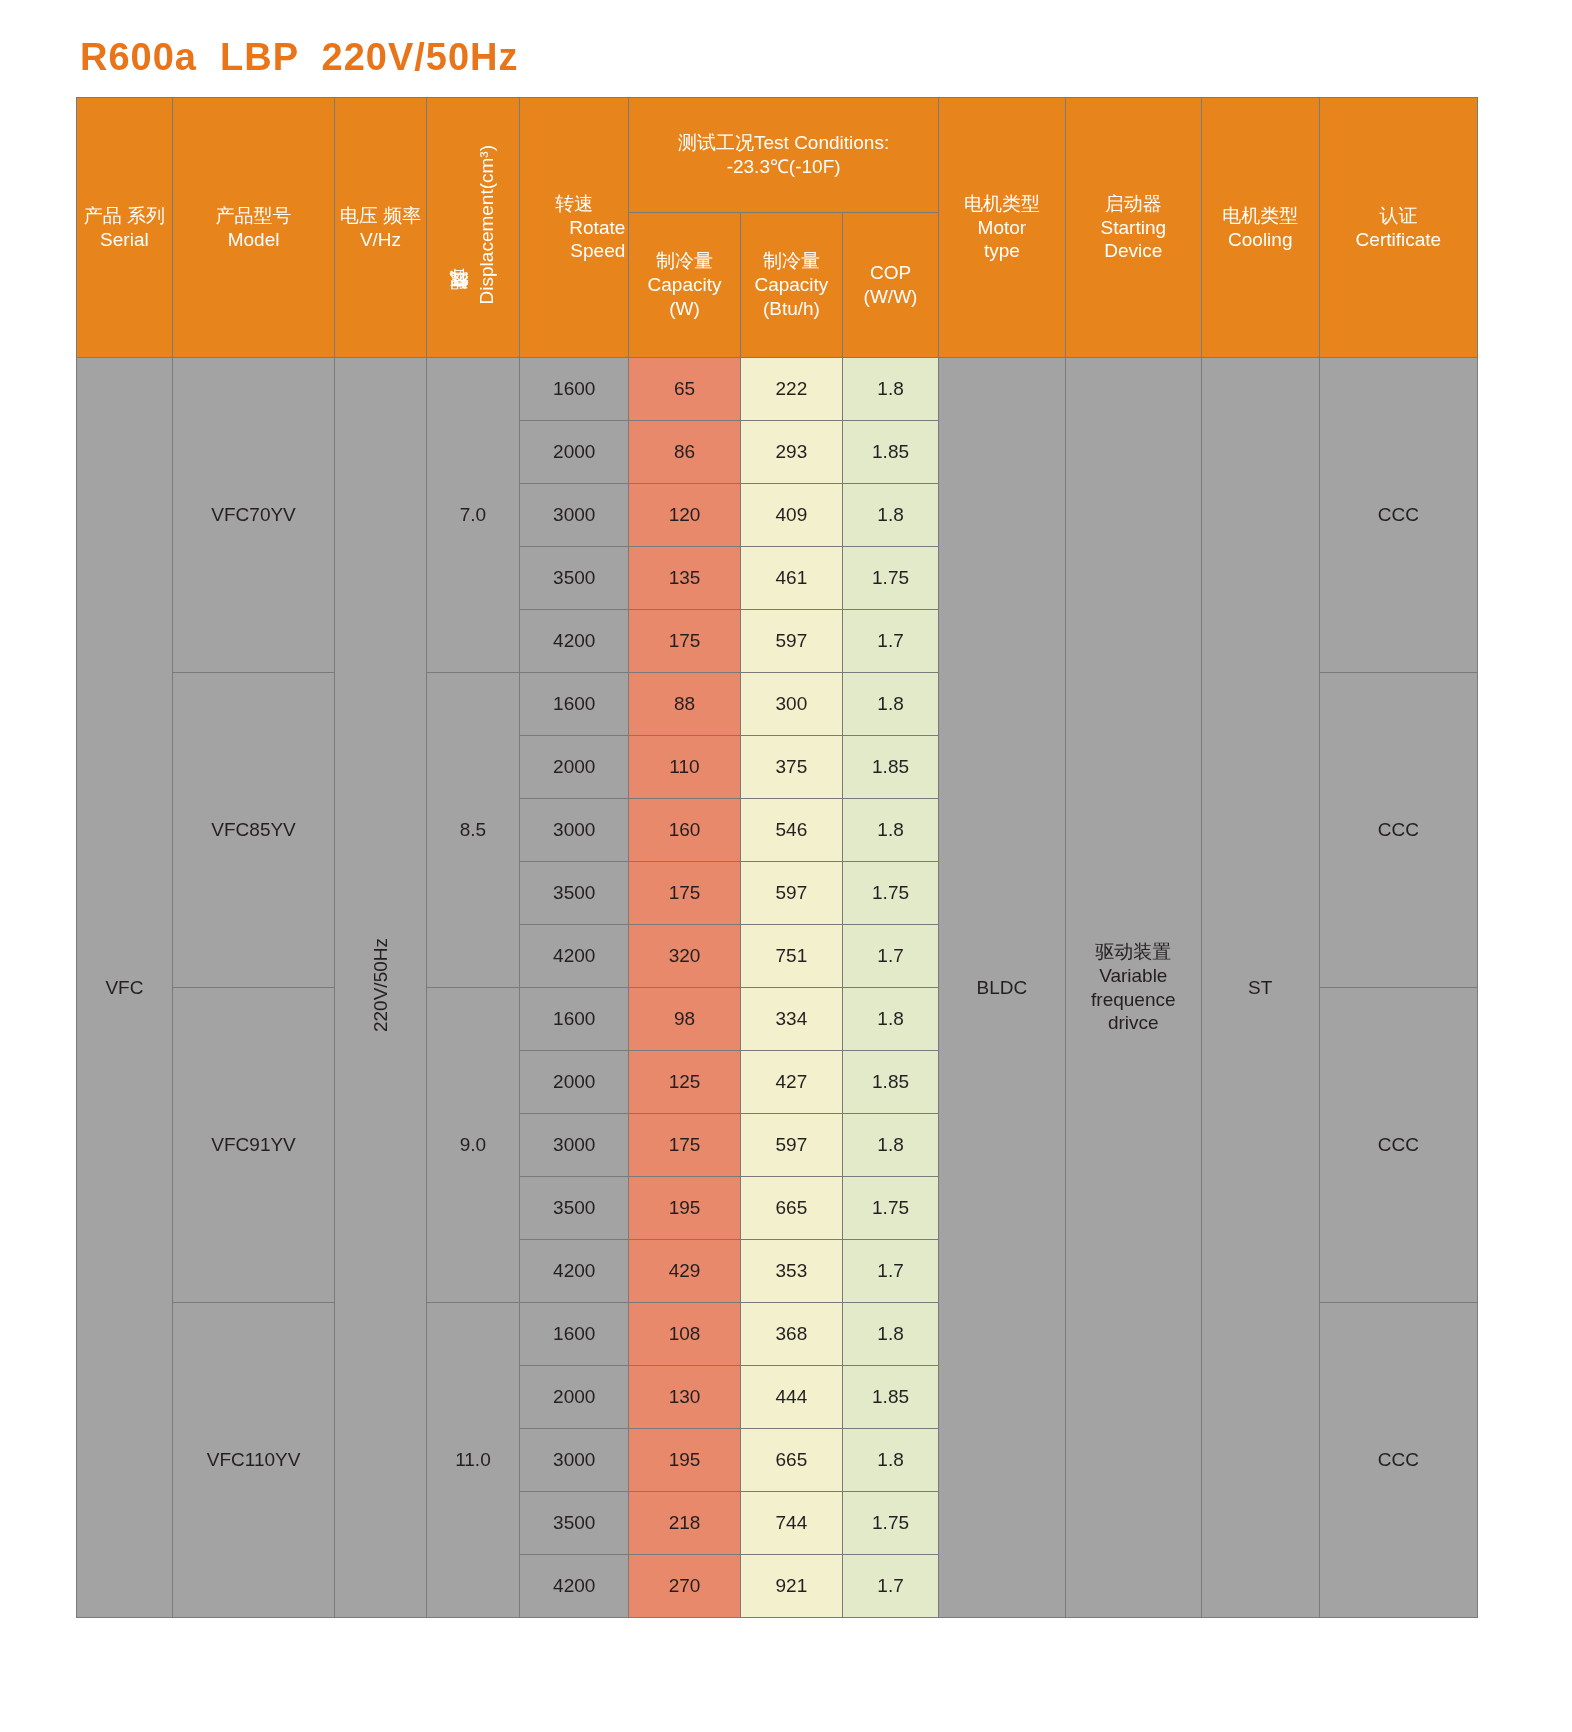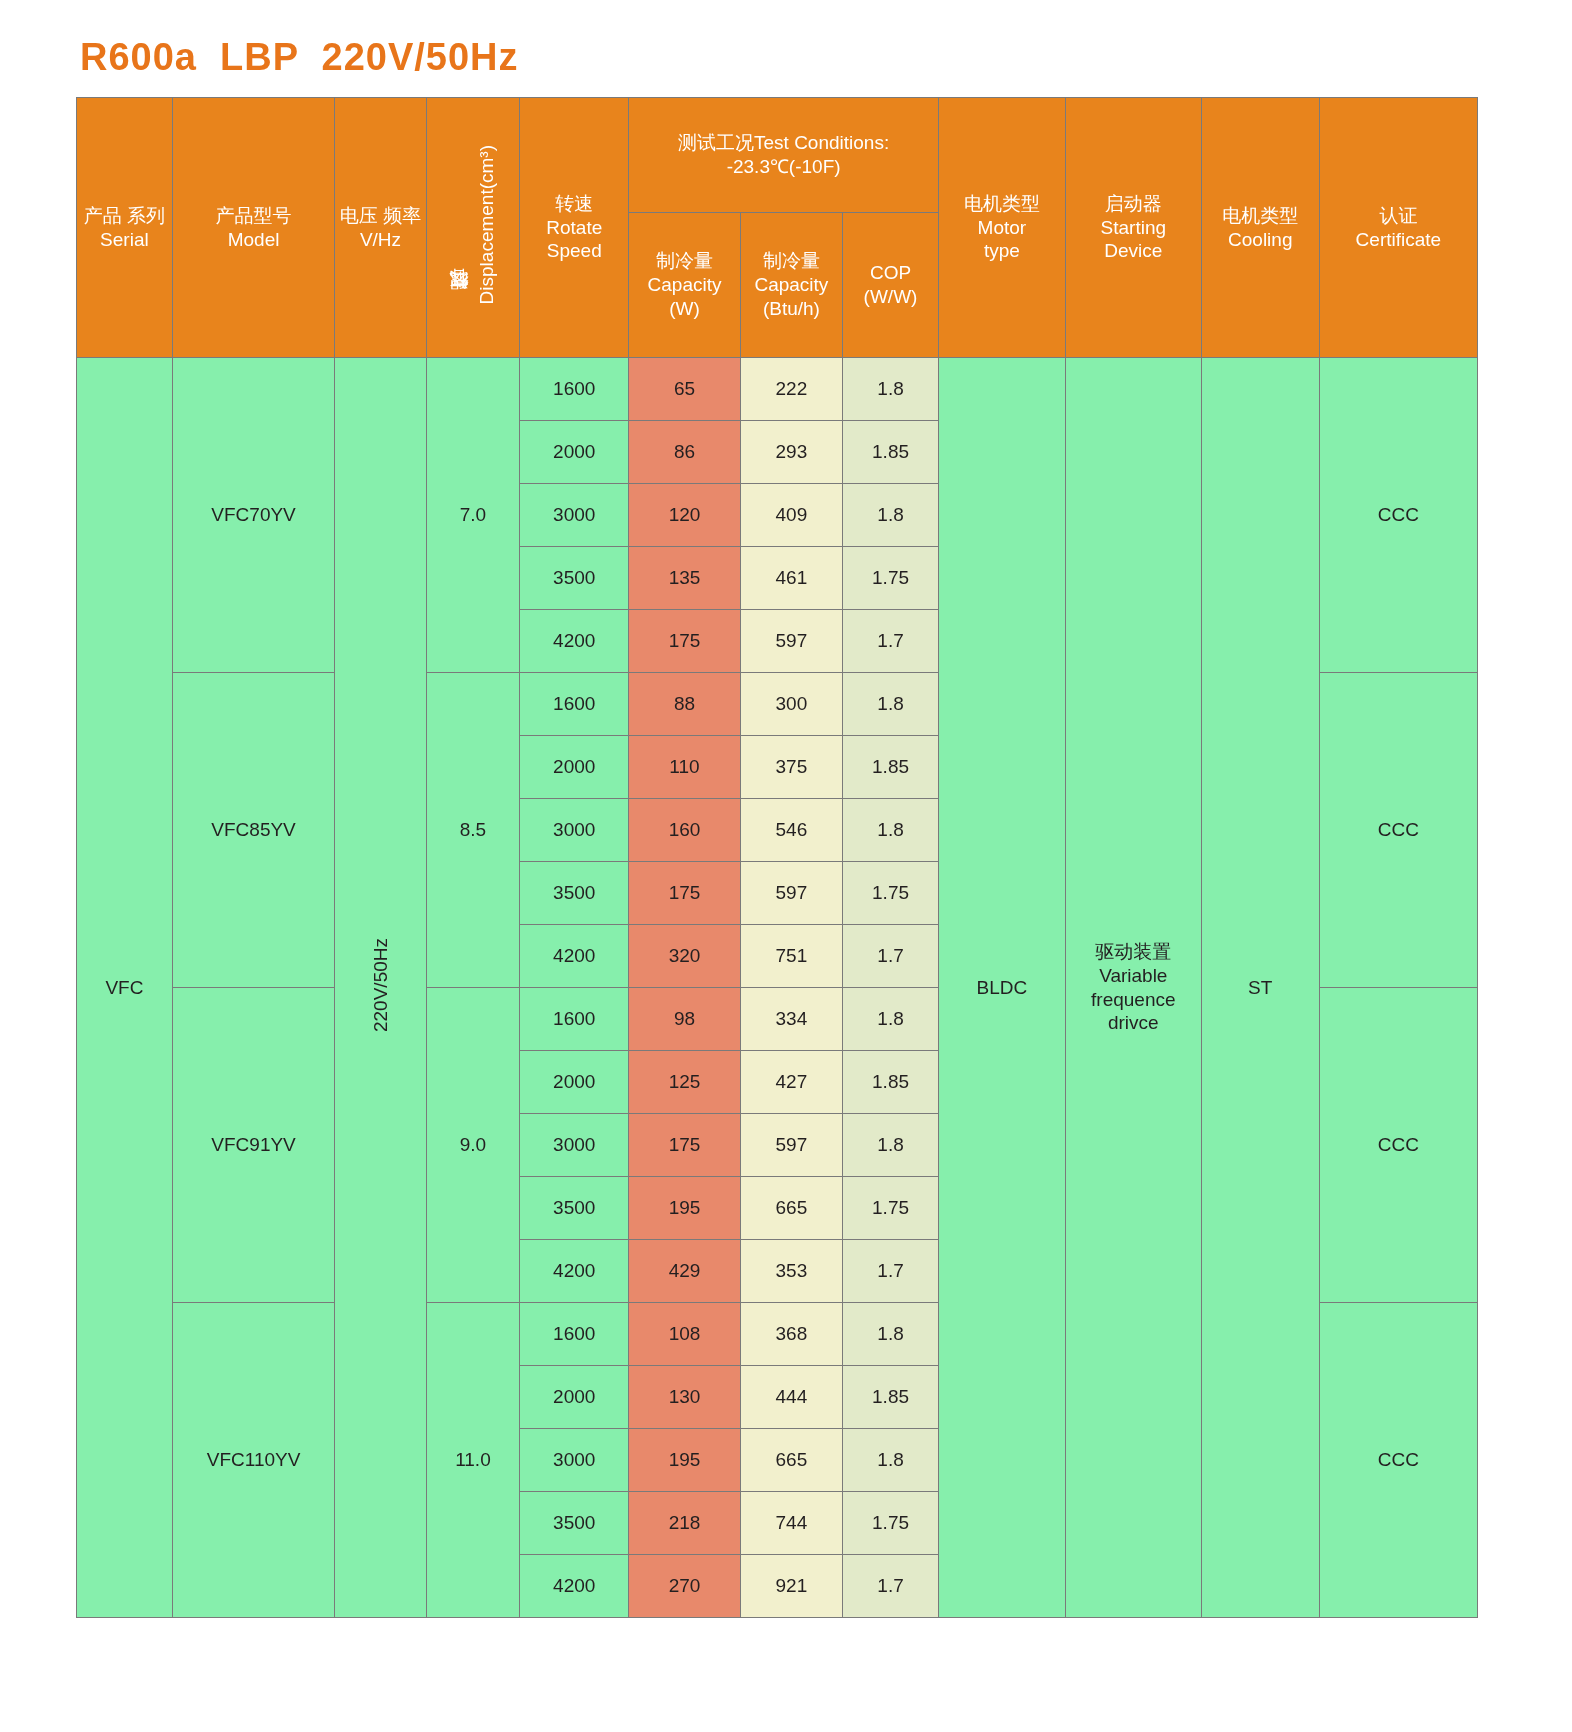--- a/index.html
+++ b/index.html
@@ -68,21 +68,21 @@
   td.cap-w {
     background: #E8896B;
   }
   td.cap-btu {
     background: #F2F0CD;
   }
   td.cop {
     background: #E2EAC9;
   }
   td.plain {
-    background: #86efac;
+    background: #a3a3a3;
   }
   .multi {
     display: block;
   }
   .colw-serial { width: 86px; }
   .colw-model { width: 146px; }
   .colw-volt { width: 82px; }
   .colw-disp { width: 84px; }
   .colw-speed { width: 98px; }
   .colw-capw { width: 100px; }
@@ -132,21 +132,21 @@
           <span class="multi">电压
 频率</span>
           <span class="multi">V/Hz</span>
         </td>
         <td rowspan="2">
           <span class="vert flip">气缸容积</span>
           <span class="vert flip">Displacement(cm³)</span>
         </td>
         <td rowspan="2">
           <span class="multi">转速</span>
-          <span class="multi" style="white-space:pre-line;">Rotate
+          <span class="multi" style="white-space:pre-line;text-align:right;">Rotate
 Speed</span>
         </td>
         <td colspan="3" style="white-space:pre-line;height:110px;">测试工况Test Conditions:
 -23.3℃(-10F)</td>
         <td rowspan="2">
           <span class="multi">电机类型</span>
           <span class="multi" style="white-space:pre-line;">Motor
 type</span>
         </td>
         <td rowspan="2">

